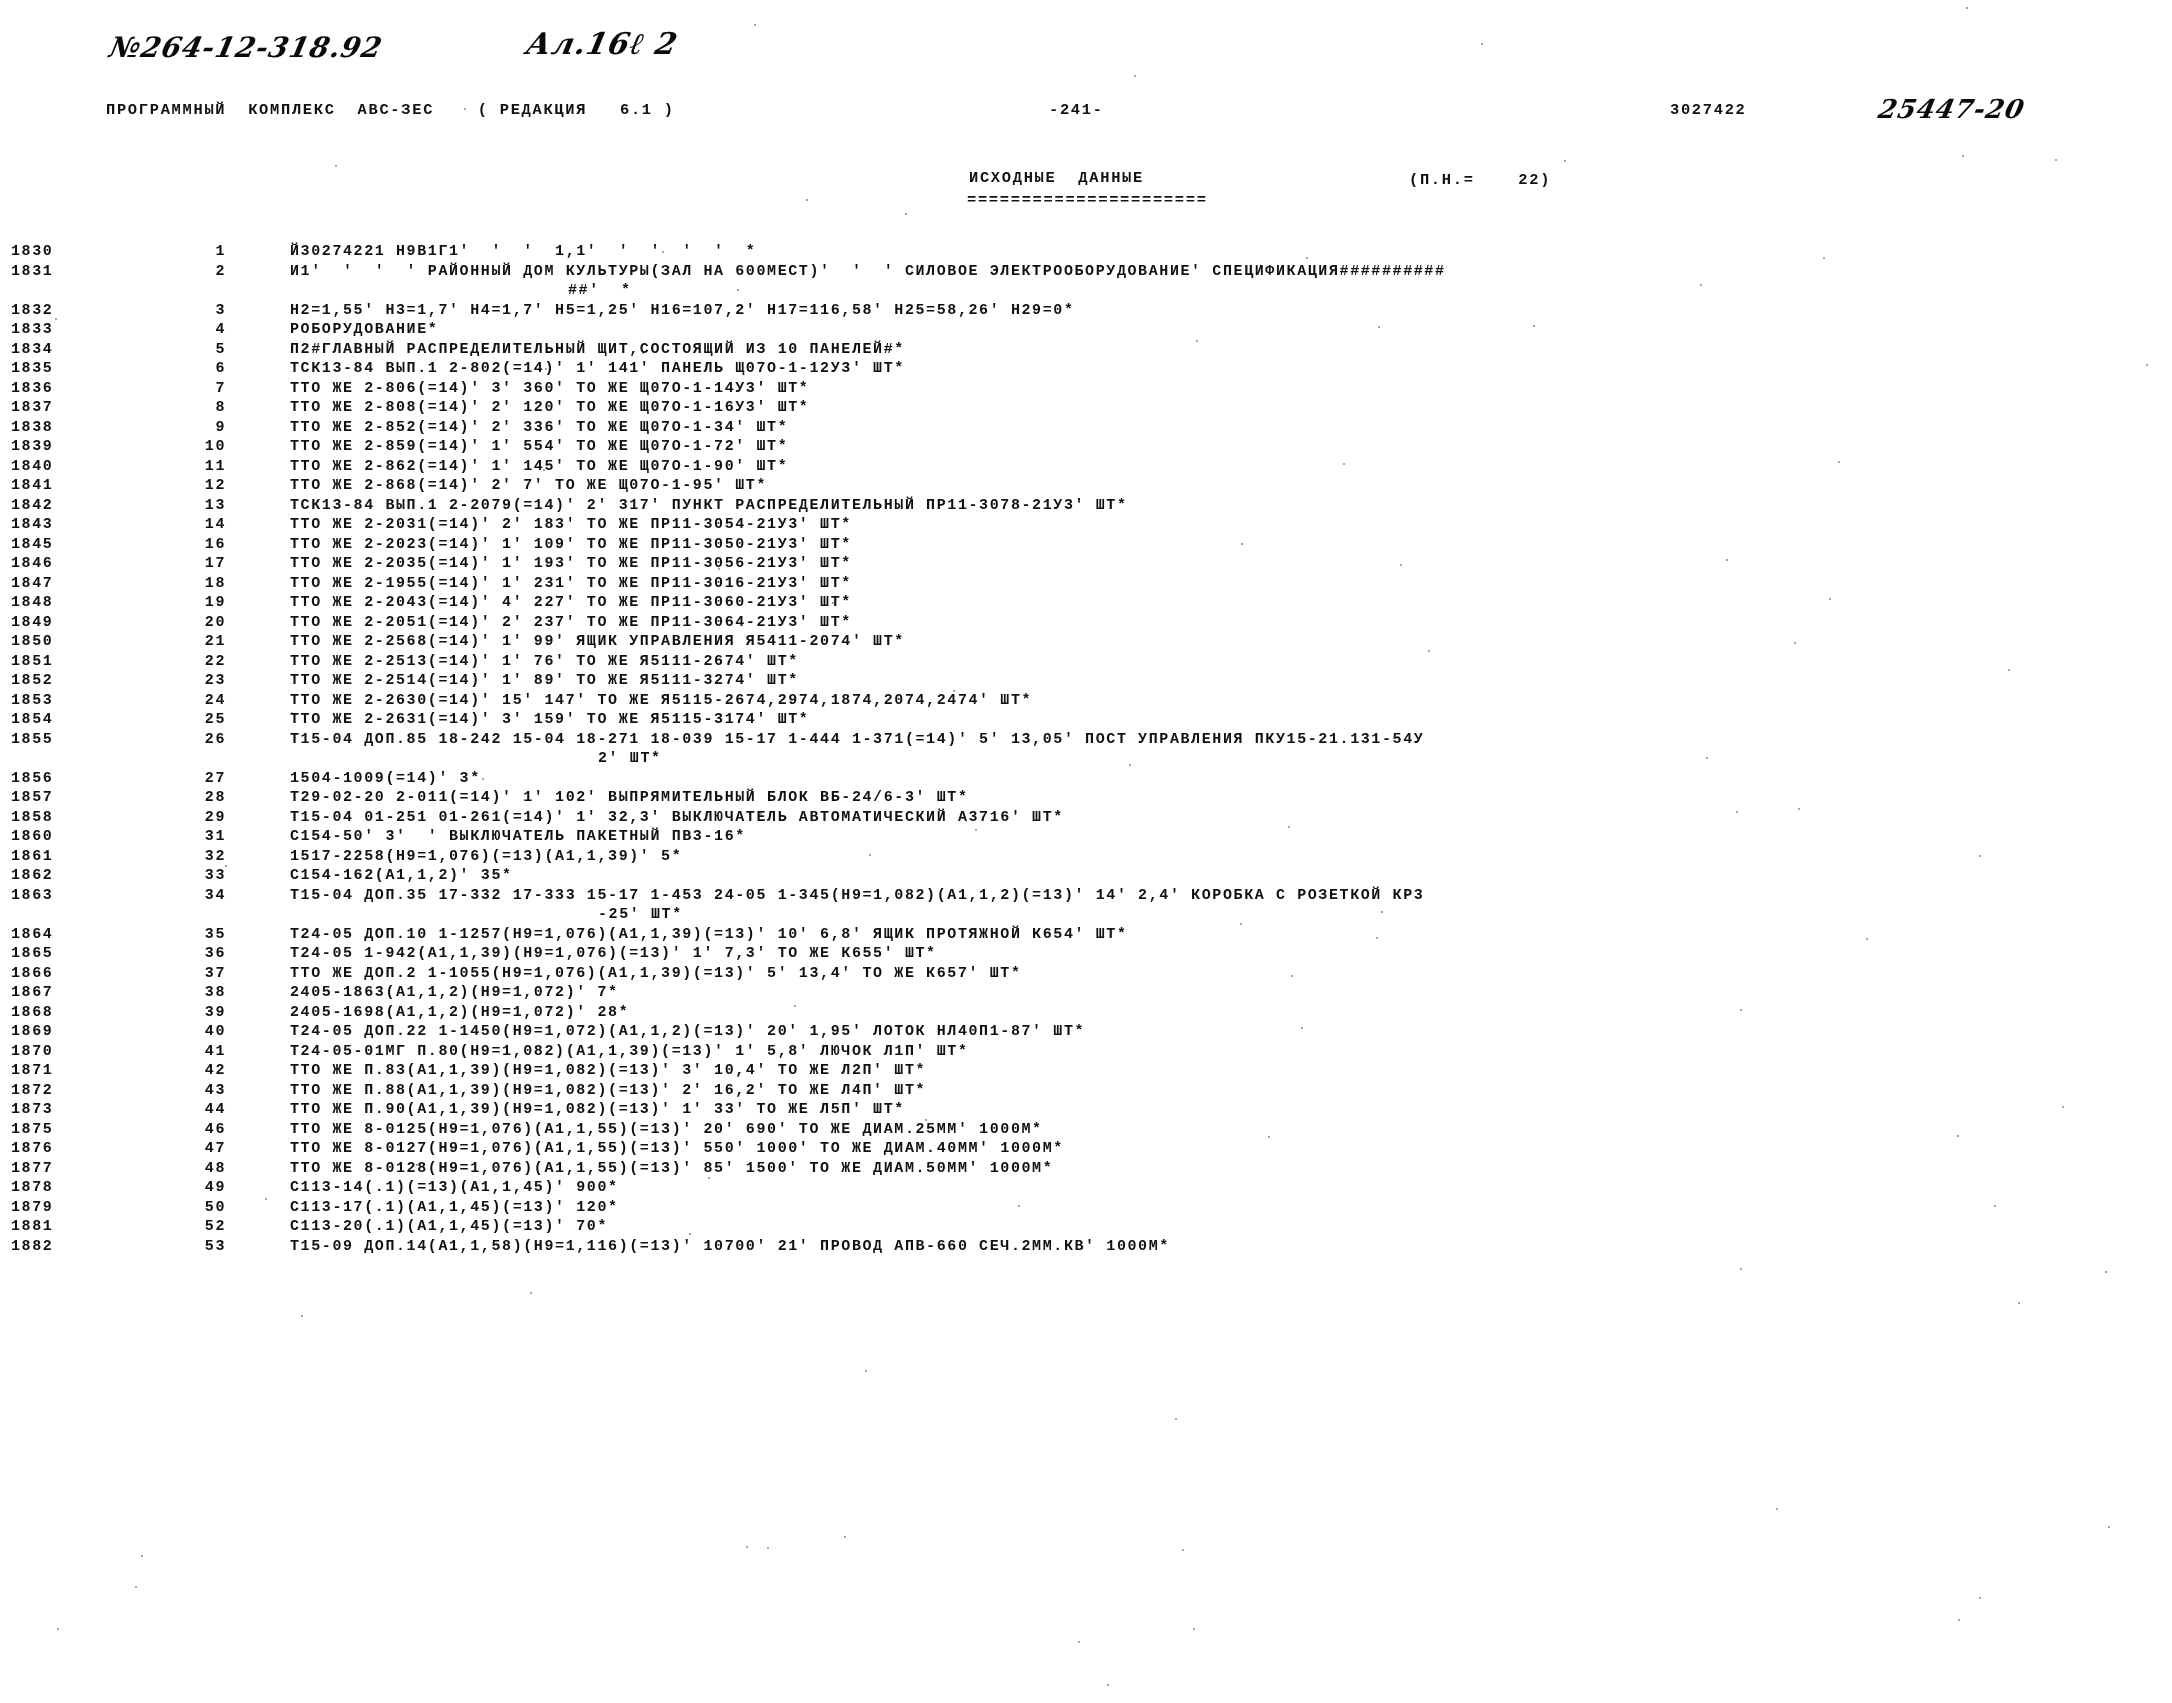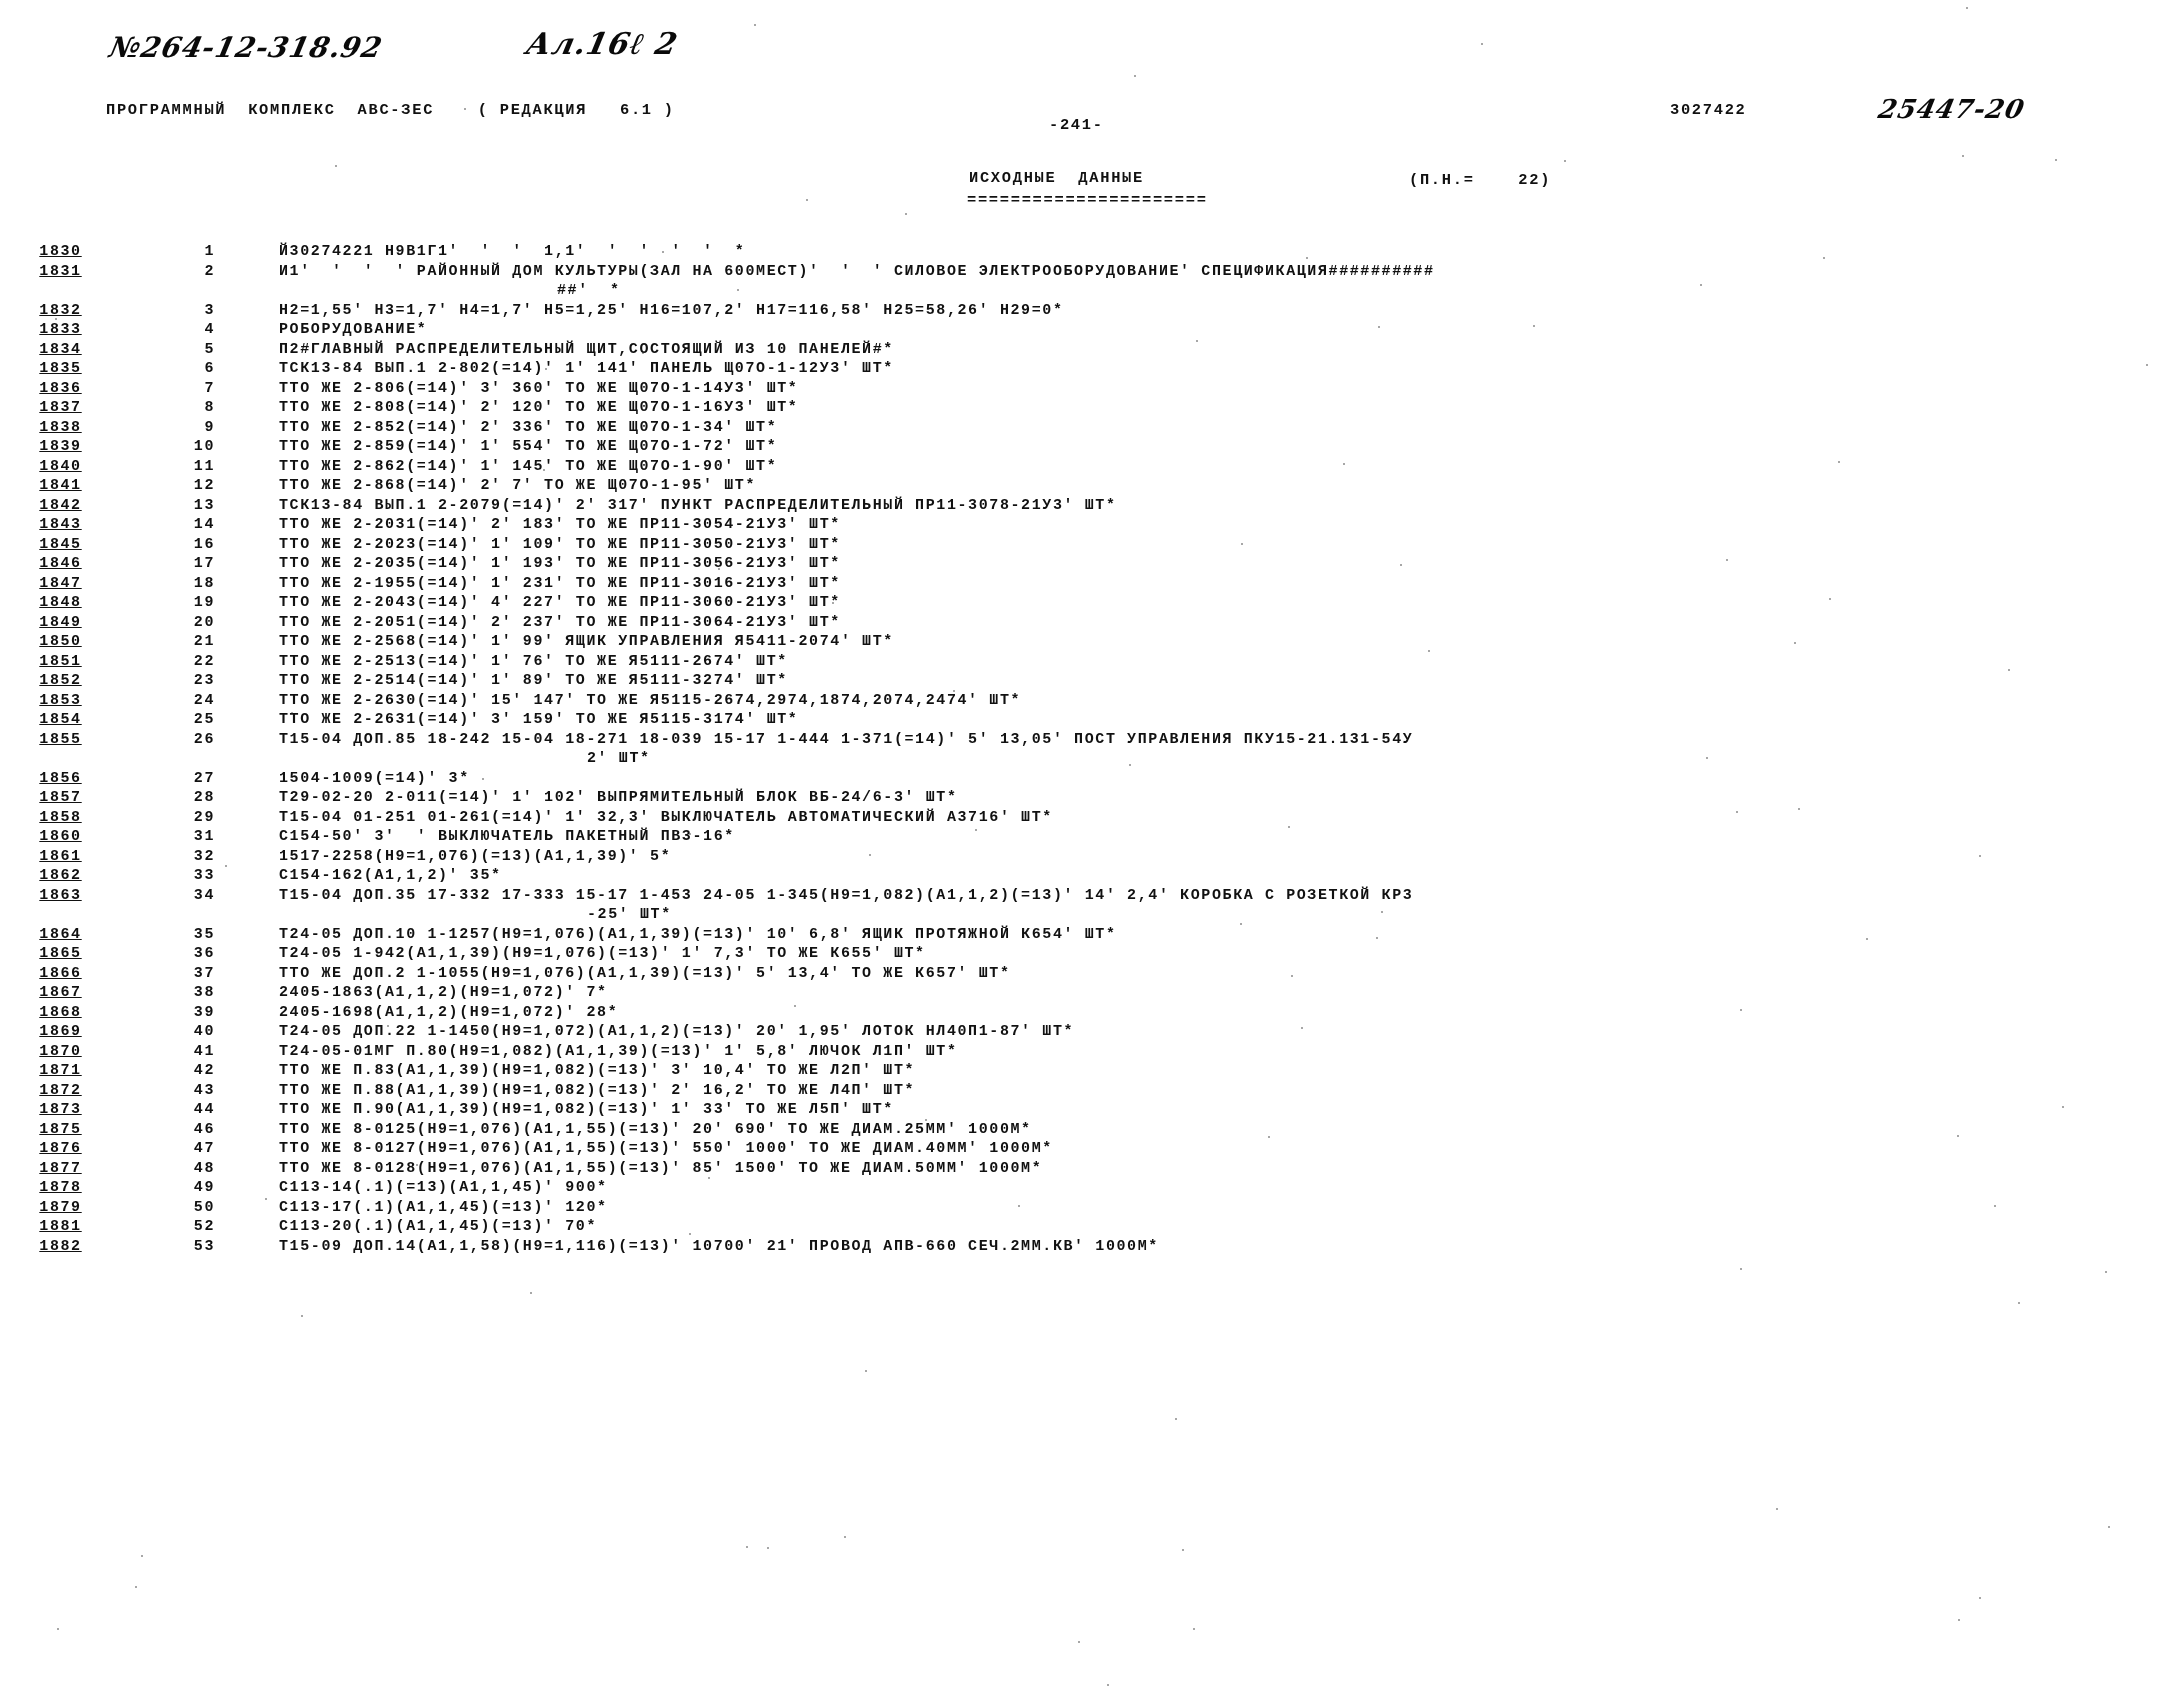--- a/index.html
+++ b/index.html
@@ -37,21 +37,21 @@
     font-family:"Liberation Mono","DejaVu Sans Mono",monospace;
     font-weight:700;
     letter-spacing:1.7px;
     white-space:pre;
   }
   #prog-line{
     position:absolute; left:106px; top:101px;
     font-size:15.4px;
   }
   #page-no{
-    position:absolute; left:1049px; top:116px;
+    position:absolute; left:1049px; top:101px;
     font-size:15.4px;
   }
   #doc-no{
     position:absolute; left:1670px; top:101px;
     font-size:15.4px;
   }
   #title-main{
     position:absolute; left:969px; top:169px;
     font-size:15.4px;
   }
@@ -75,23 +75,22 @@
     height:19.5px;
     line-height:19.5px;
     white-space:pre;
     font-size:15px;
     letter-spacing:1.6px;
     font-weight:700;
   }
   .row .lnum{
     display:inline-block;
     width:121px;
-    text-align:center;
-    padding-left:0;
-    text-decoration:underline;
+    text-align:left;
+    padding-left:11px;
   }
   .row .seq{
     display:inline-block;
     width:94px;
     text-align:right;
   }
   .row .txt{
     display:inline-block;
     padding-left:64px;
   }

